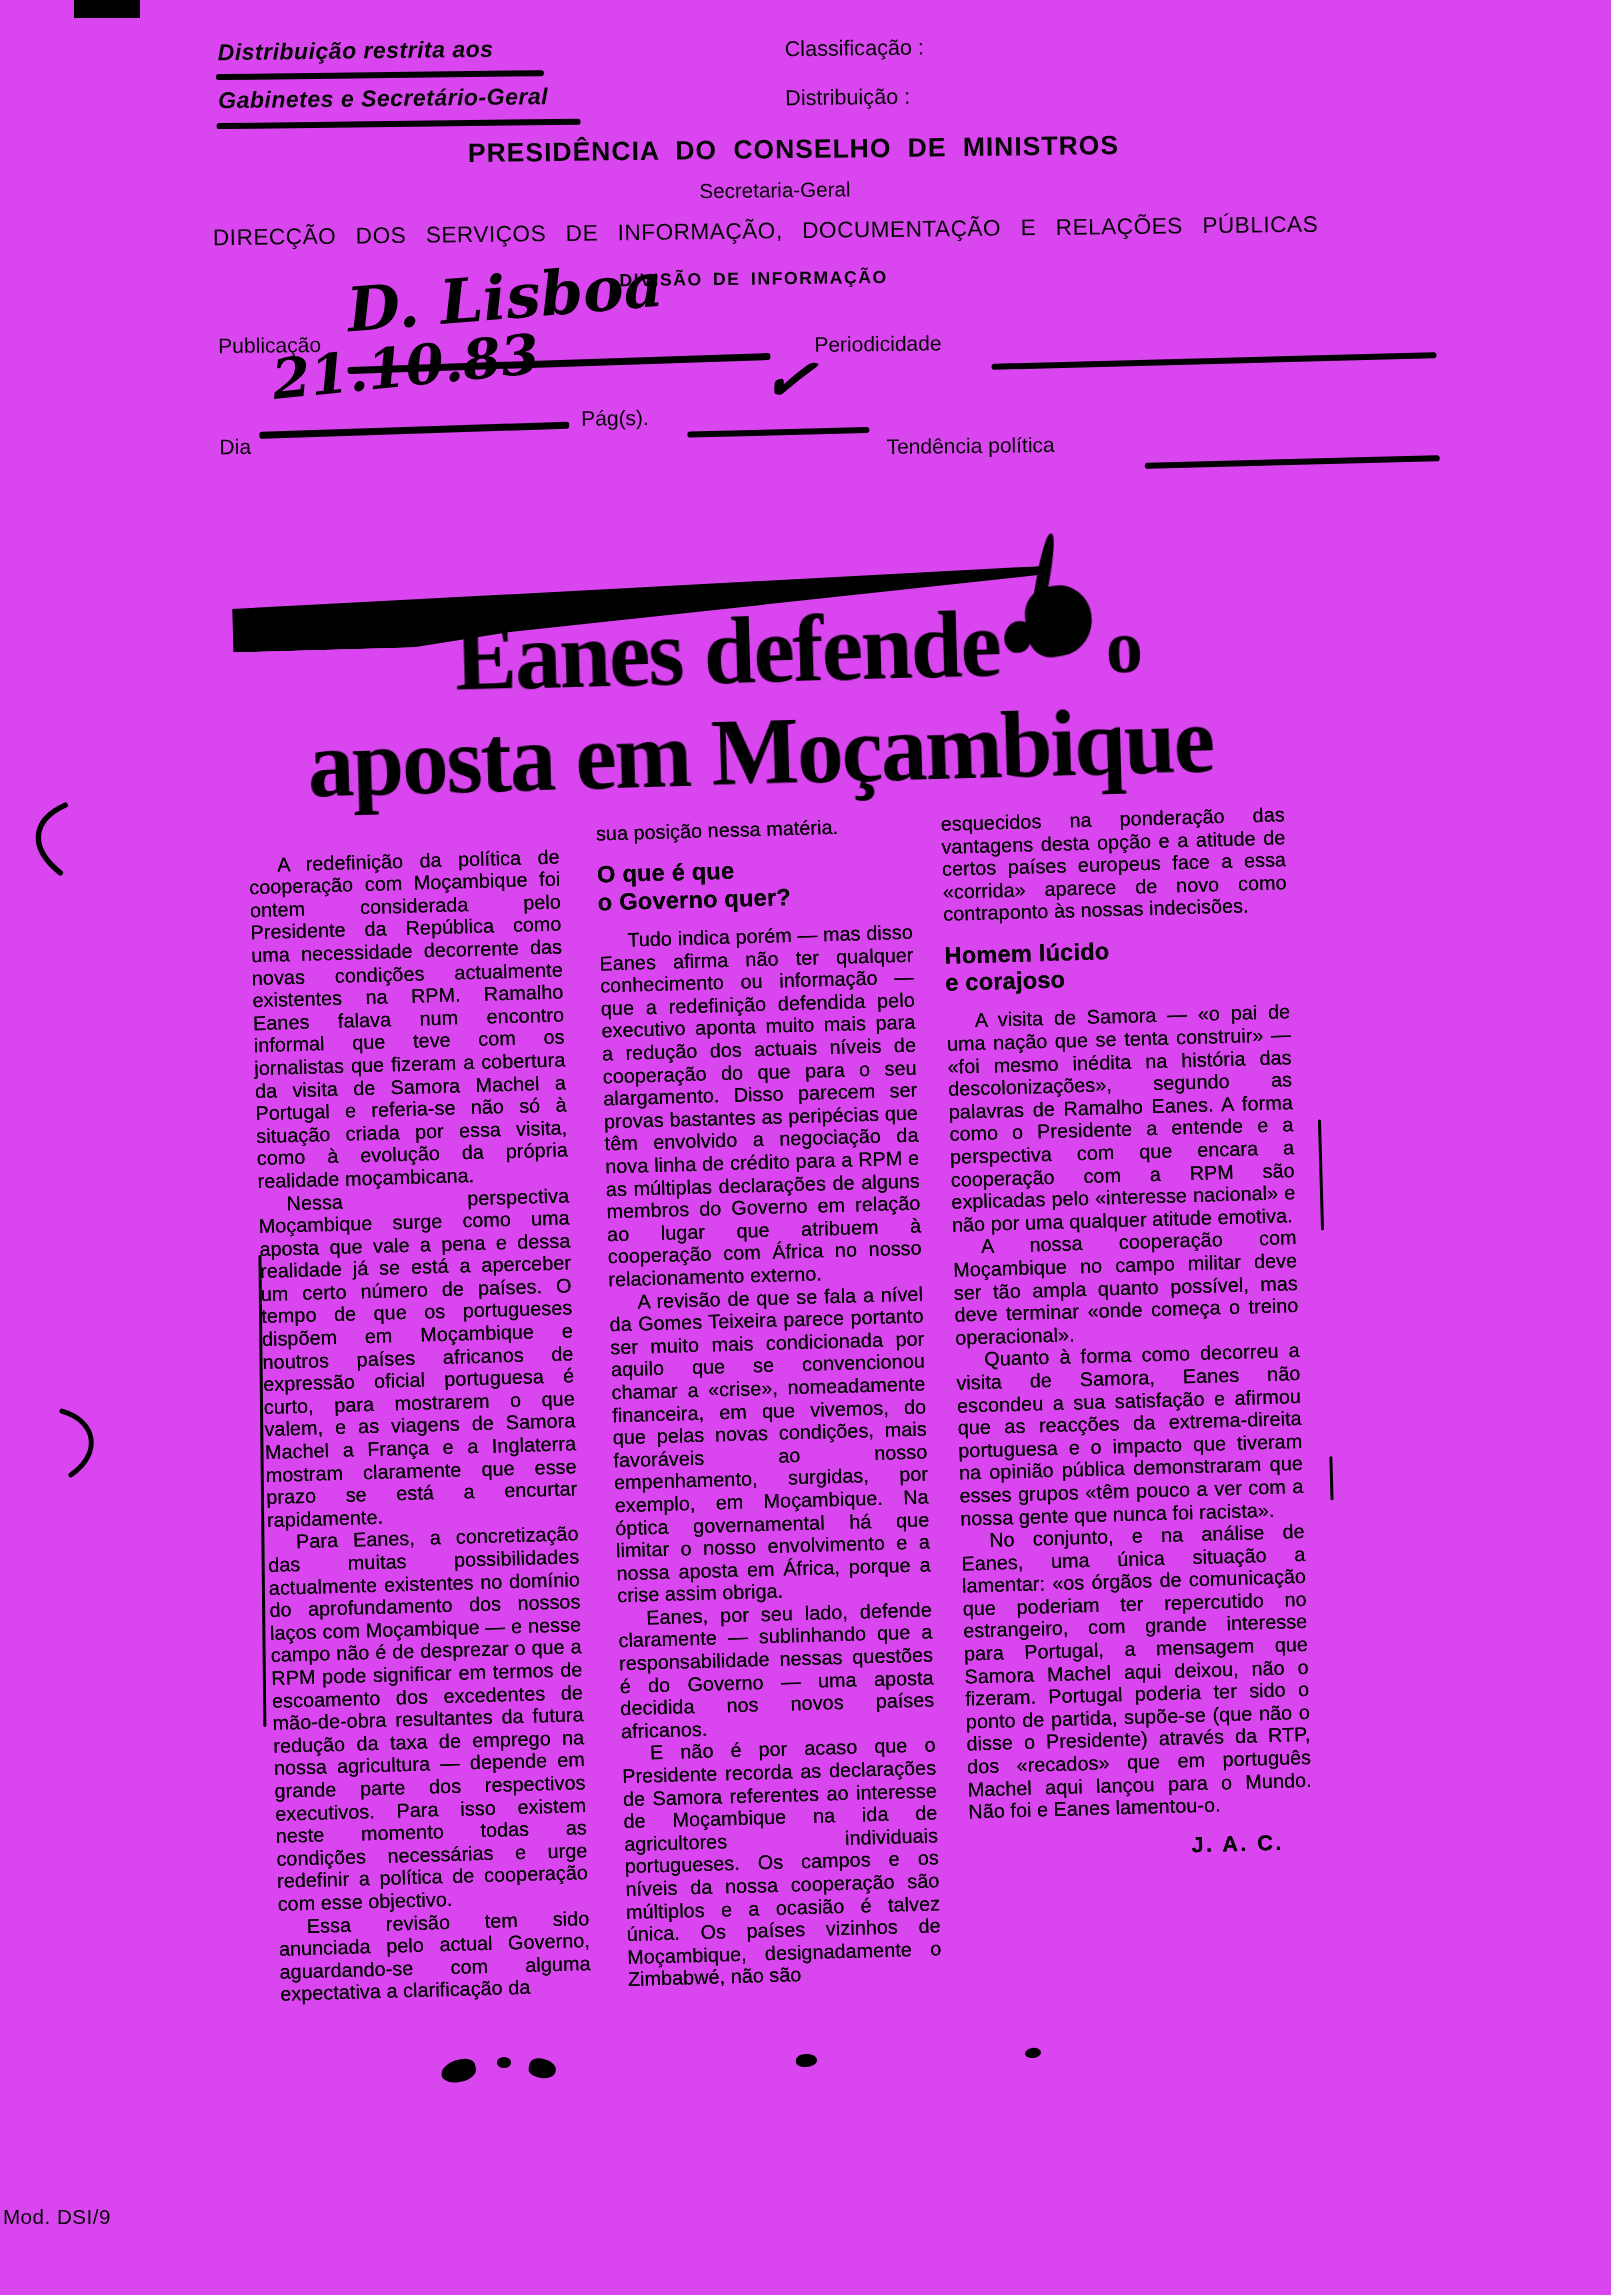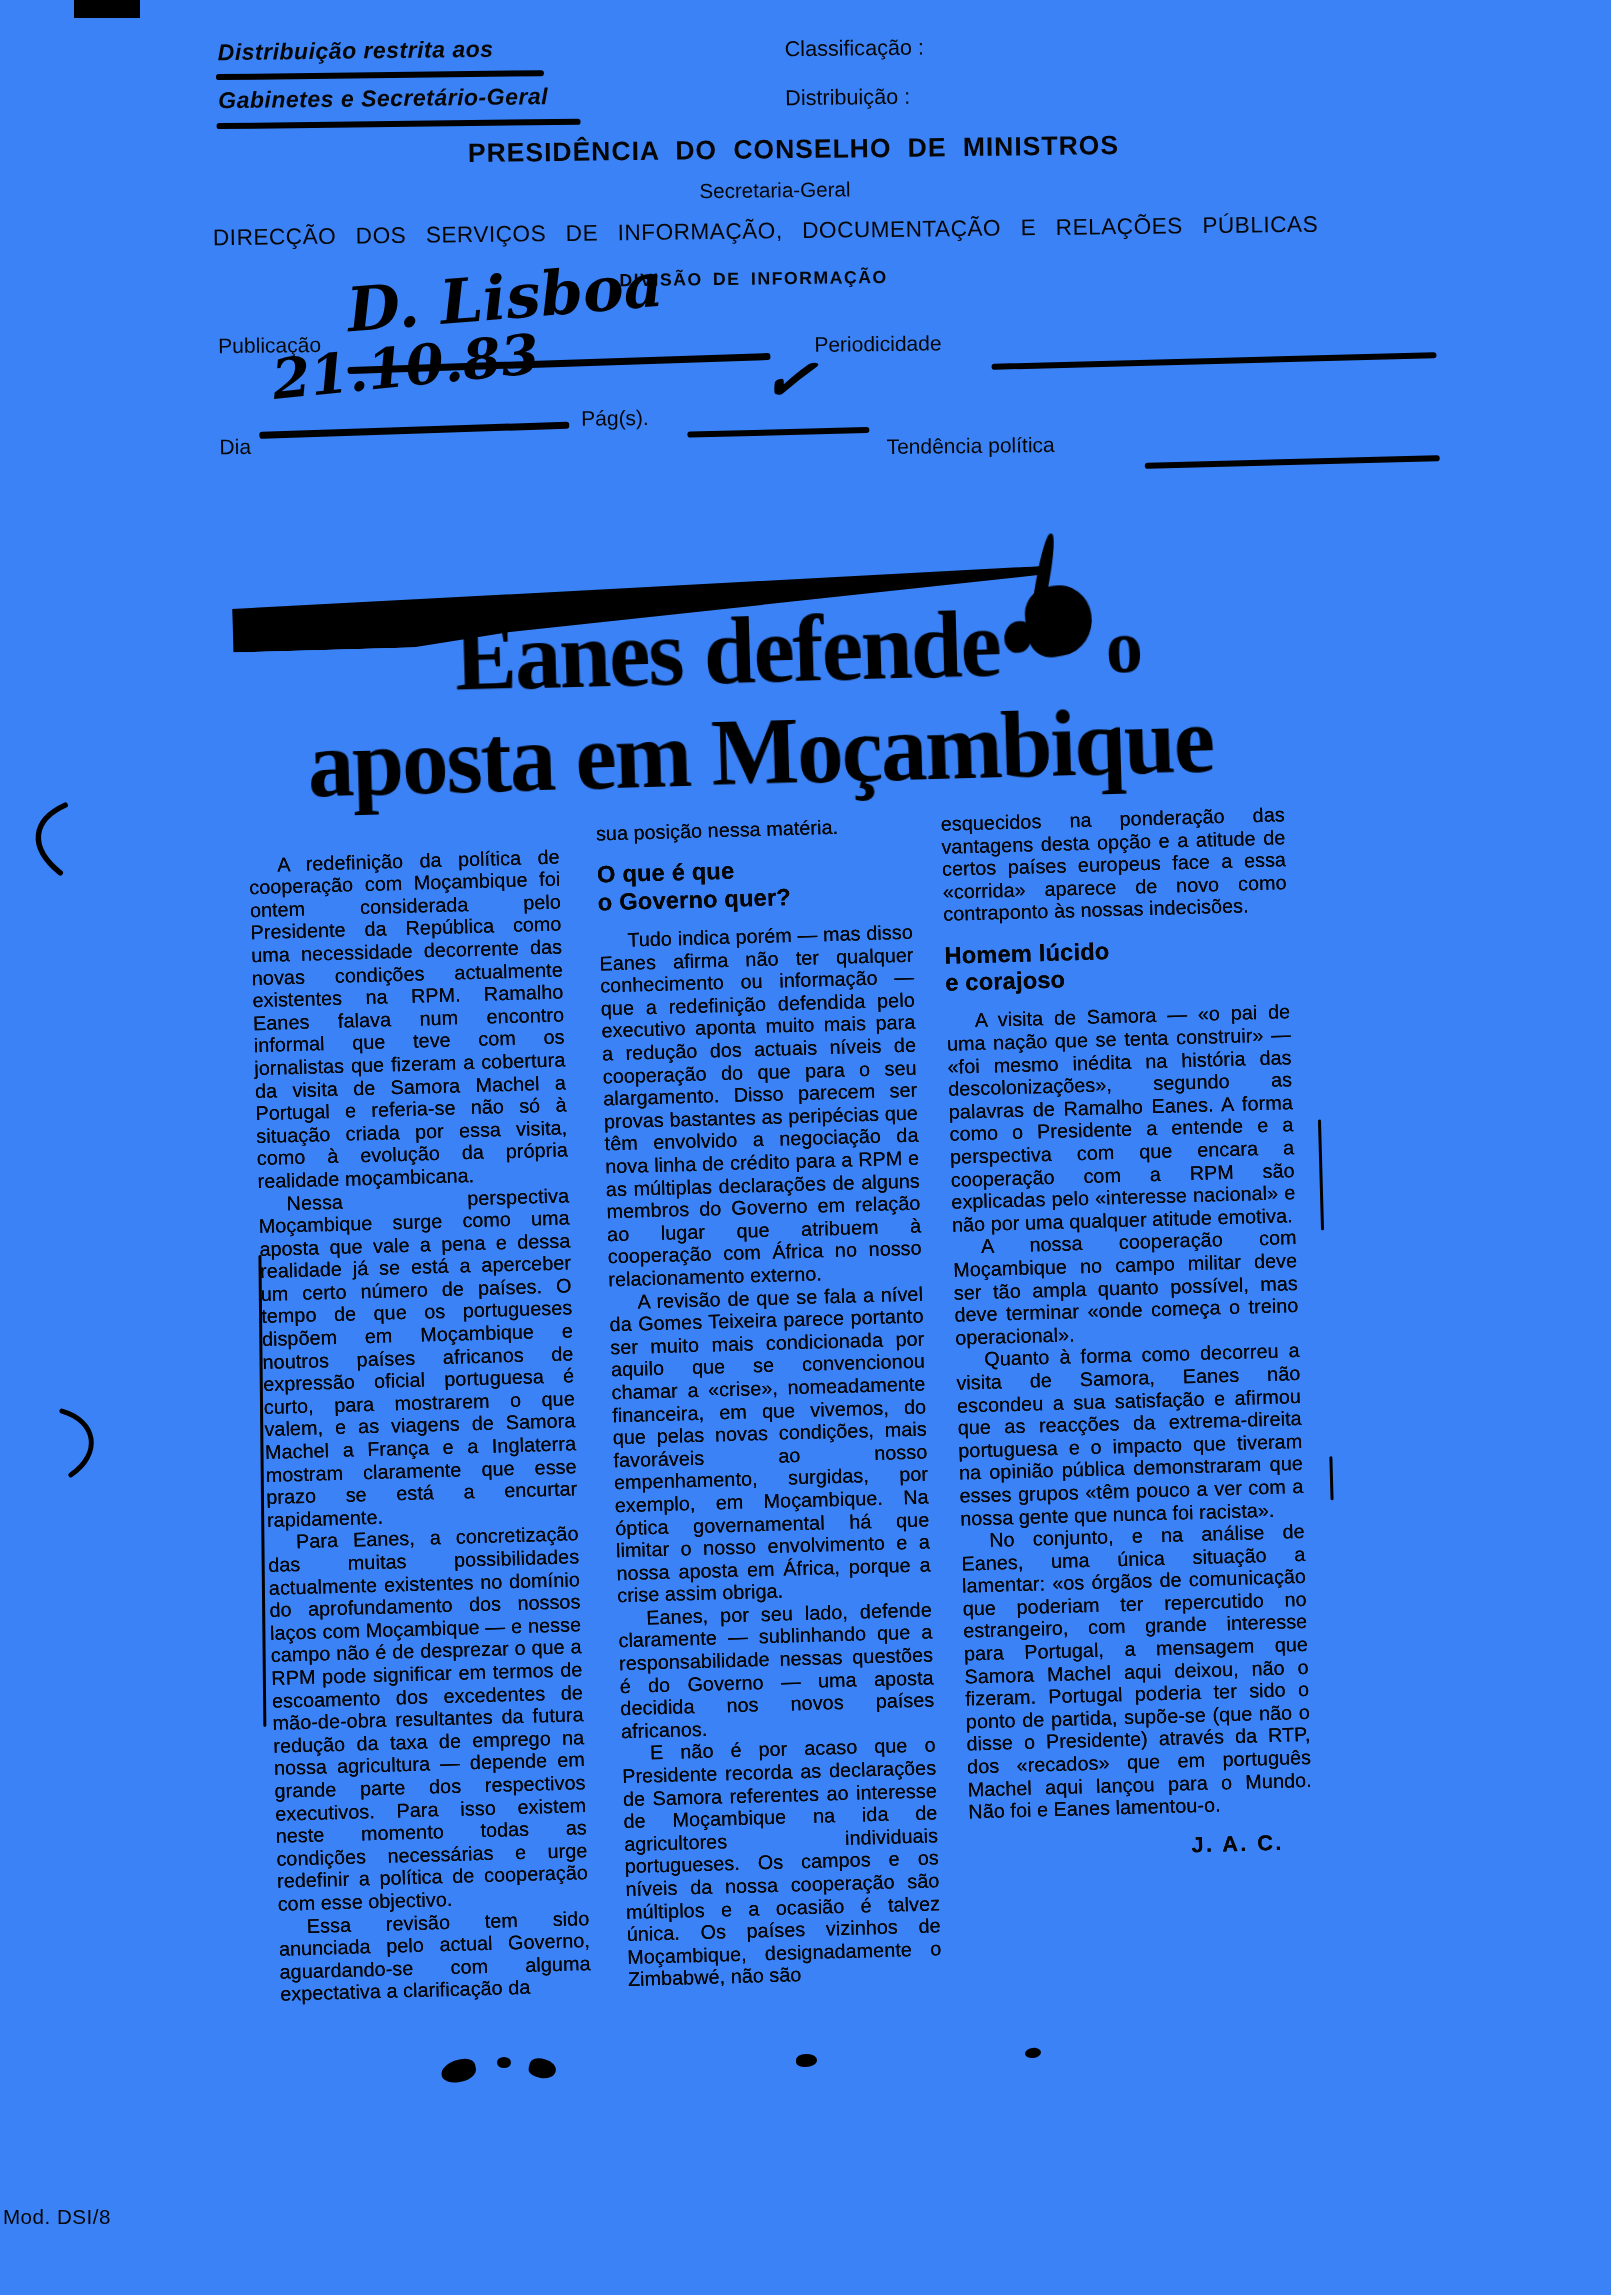--- a/index.html
+++ b/index.html
@@ -1,19 +1,19 @@
 <!DOCTYPE html>
 <html style="font-size:7.9px"><head>
 <meta charset="utf-8">
 <style>
   html,body{margin:0;padding:0;background:#888;}
   .page{
     position:relative;
     width:1612px;height:2295px;
-    background:#3b82f6;
+    background:#d946ef;
     color:#060606;
     font-family:"Liberation Sans", sans-serif;
     overflow:hidden;
   }
   
   .corner-mark{position:absolute;left:74px;top:0;width:66px;height:17.7px;background:#000;}
   .blob{position:absolute;background:#000;}
   
   .form-header{position:absolute;left:0;top:29.5px;width:1612px;height:491px;transform:rotate(-0.7deg);transform-origin:147px 49px;}
   .hdr-left-line{position:absolute;font-style:italic;font-weight:700;font-size:23px;letter-spacing:0.5px;white-space:nowrap;}
@@ -169,16 +169,16 @@
       </div>
     </div>
   </div>
 
   <div class="blob" style="left:441px;top:2060px;width:35px;height:21.6px;border-radius:60% 40% 50% 50%;transform:rotate(-12deg);"></div>
   <div class="blob" style="left:497px;top:2057px;width:13.8px;height:10.8px;border-radius:50%;"></div>
   <div class="blob" style="left:529px;top:2059px;width:26.5px;height:18.7px;border-radius:45% 55% 60% 40%;transform:rotate(14deg);"></div>
   <div class="blob" style="left:796px;top:2054px;width:20.6px;height:12.8px;border-radius:50% 50% 60% 40%;"></div>
   <div class="blob" style="left:1025px;top:2048px;width:15.7px;height:9.8px;border-radius:50%;transform:rotate(-8deg);"></div>
 
-  <div class="mod-label">Mod. DSI/8</div>
+  <div class="mod-label">Mod. DSI/9</div>
 
 </div>
 
 
 </body></html>

